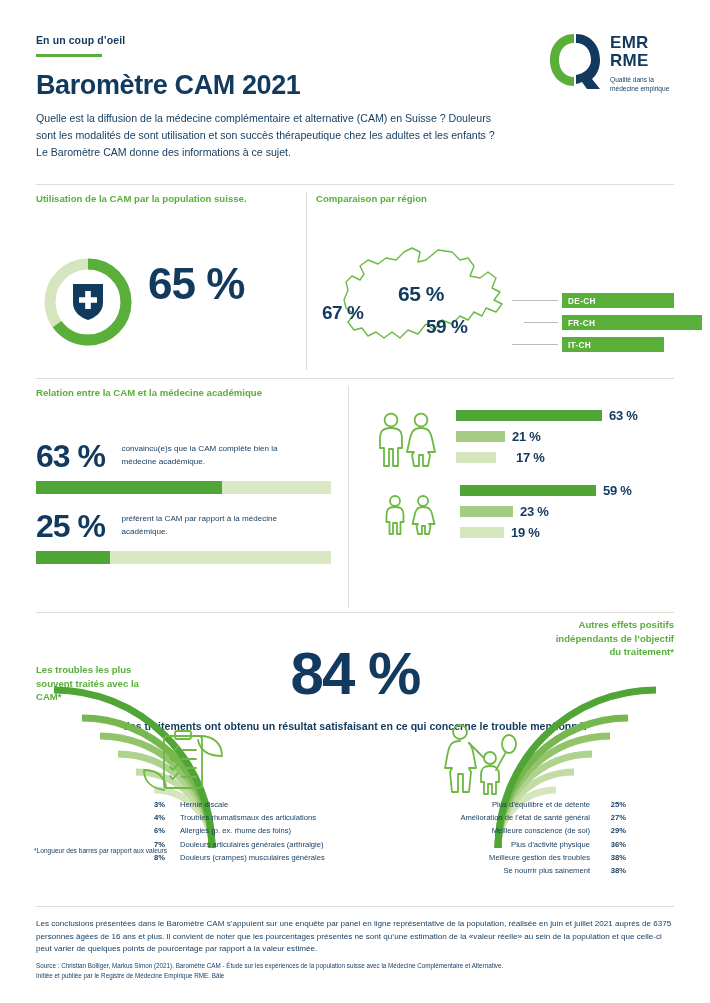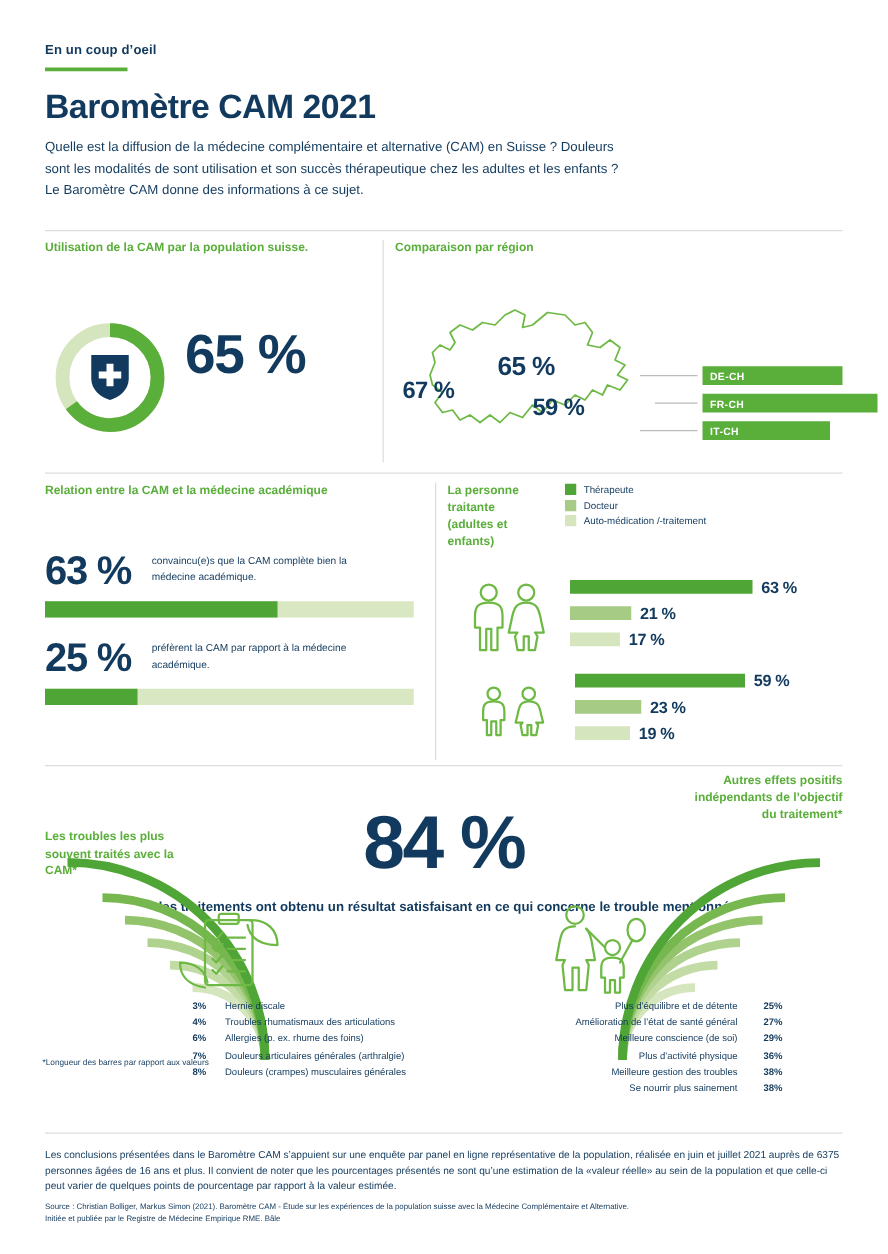--- a/index.html
+++ b/index.html
@@ -98,20 +98,31 @@
 <body>
 
 <div id="page">
 
   <div id="header">
     <div id="eyebrow">En un coup d’oeil</div>
     <div id="eyebrow-rule"></div>
     <div id="title">Baromètre CAM 2021</div>
     <div id="intro">Quelle est la diffusion de la médecine complémentaire et alternative (CAM) en Suisse ? Douleurs sont les modalités de sont utilisation et son succès thérapeutique chez les adultes et les enfants ? Le Baromètre CAM donne des informations à ce sujet.</div>
 
+    <div id="logo">
+      <svg id="logo-mark" viewBox="0 0 56 58">
+        <path d="M26 2 C12 2 2 13 2 28 C2 43 12 54 26 54 L26 45 C17 45 11 38 11 28 C11 18 17 11 26 11 Z" fill="#5AAE3A"></path>
+        <path d="M28 2 C42 2 52 13 52 28 C52 36 49 43 44 47 L52 57 L39 57 L34 50 C32 51 30 51.6 28 52 L28 43 C36 41.5 43 36 43 28 C43 18 37 11 28 11 Z" fill="#123A5E"></path>
+      </svg>
+      <div id="logo-text">
+        <div class="logo-line">EMR</div>
+        <div class="logo-line">RME</div>
+        <div id="logo-sub">Qualité dans la médecine empirique</div>
+      </div>
+    </div>
   </div>
 
   <div class="hrule" style="top:184px"></div>
   <div class="vrule" style="left:306px;top:192px;height:178px"></div>
   <div class="hrule" style="top:378px"></div>
   <div class="vrule" style="left:348px;top:386px;height:222px"></div>
   <div class="hrule" style="top:612px"></div>
   <div class="hrule" style="top:906px"></div>
 
   <div id="b1">
@@ -175,37 +186,20 @@
     <div style="margin-top:16px" class="bigrow">
       <span class="bignum">25 %</span>
       <span class="bigtxt">préfèrent la CAM par rapport à la médecine académique.</span>
       <div class="track">
         <div class="fill" style="width:25%"></div>
       </div>
     </div>
   </div>
 
   <div id="b4">
-    <div style="display:flex;">
-      <div class="sec-title" style="width:76px">La personne traitante (adultes et enfants)</div>
-      <div style="margin-left:18px;margin-top:1px">
-        <div class="legend-row">
-          <span class="legend-sw" style="background:#4FA535"></span>
-          <span class="legend-lb">Thérapeute</span>
-        </div>
-        <div class="legend-row">
-          <span class="legend-sw" style="background:#A5CB84"></span>
-          <span class="legend-lb">Docteur</span>
-        </div>
-        <div class="legend-row">
-          <span class="legend-sw" style="background:#D5E5BE"></span>
-          <span class="legend-lb">Auto-médication /-traitement</span>
-        </div>
-      </div>
-    </div>
 
     <div style="display:flex;align-items:center;margin-top:22px">
       <svg width="68" height="58" viewBox="0 0 68 58" style="margin-left:16px;flex:none">
         <g fill="none" stroke="#6DB944" stroke-width="1.8" stroke-linejoin="round">
           <circle cx="17" cy="9" r="6.4"></circle>
           <path d="M17 17 C8 17 6 21 6 28 L6 37 L10 37 L10 55 L15 55 L15 38 L19 38 L19 55 L24 55 L24 37 L28 37 L28 28 C28 21 26 17 17 17 Z"></path>
           <circle cx="47" cy="9" r="6.4"></circle>
           <path d="M47 17 C39 17 37 21 35 32 L33 41 L40 41 L38 44 L40 55 L45 55 L45 44 L49 44 L49 55 L54 55 L56 44 L54 41 L61 41 L59 32 C57 21 55 17 47 17 Z"></path>
         </g>
       </svg>
@@ -213,21 +207,21 @@
         <div class="bargrp">
           <div class="hbar" style="width:146px;background:#4FA535"></div>
           <span class="hbar-val" style="margin-left:7px">63 %</span>
         </div>
         <div class="bargrp">
           <div class="hbar" style="width:49px;background:#A5CB84"></div>
           <span class="hbar-val" style="margin-left:7px">21 %</span>
         </div>
         <div class="bargrp">
           <div class="hbar" style="width:40px;background:#D5E5BE"></div>
-          <span class="hbar-val" style="margin-left:7px">17 %</span>
+          <span class="hbar-val" style="margin-left:20px">17 %</span>
         </div>
       </div>
     </div>
 
     <div style="display:flex;align-items:center;margin-top:12px">
       <svg width="68" height="42" viewBox="0 0 68 42" style="margin-left:20px;flex:none">
         <g fill="none" stroke="#6DB944" stroke-width="1.8" stroke-linejoin="round">
           <circle cx="17" cy="7" r="5"></circle>
           <path d="M17 13 C10 13 8.5 16 8.5 21.5 L8.5 28 L11.5 28 L11.5 40 L15 40 L15 29 L19 29 L19 40 L22.5 40 L22.5 28 L25.5 28 L25.5 21.5 C25.5 16 24 13 17 13 Z"></path>
           <circle cx="45" cy="7" r="5"></circle>

